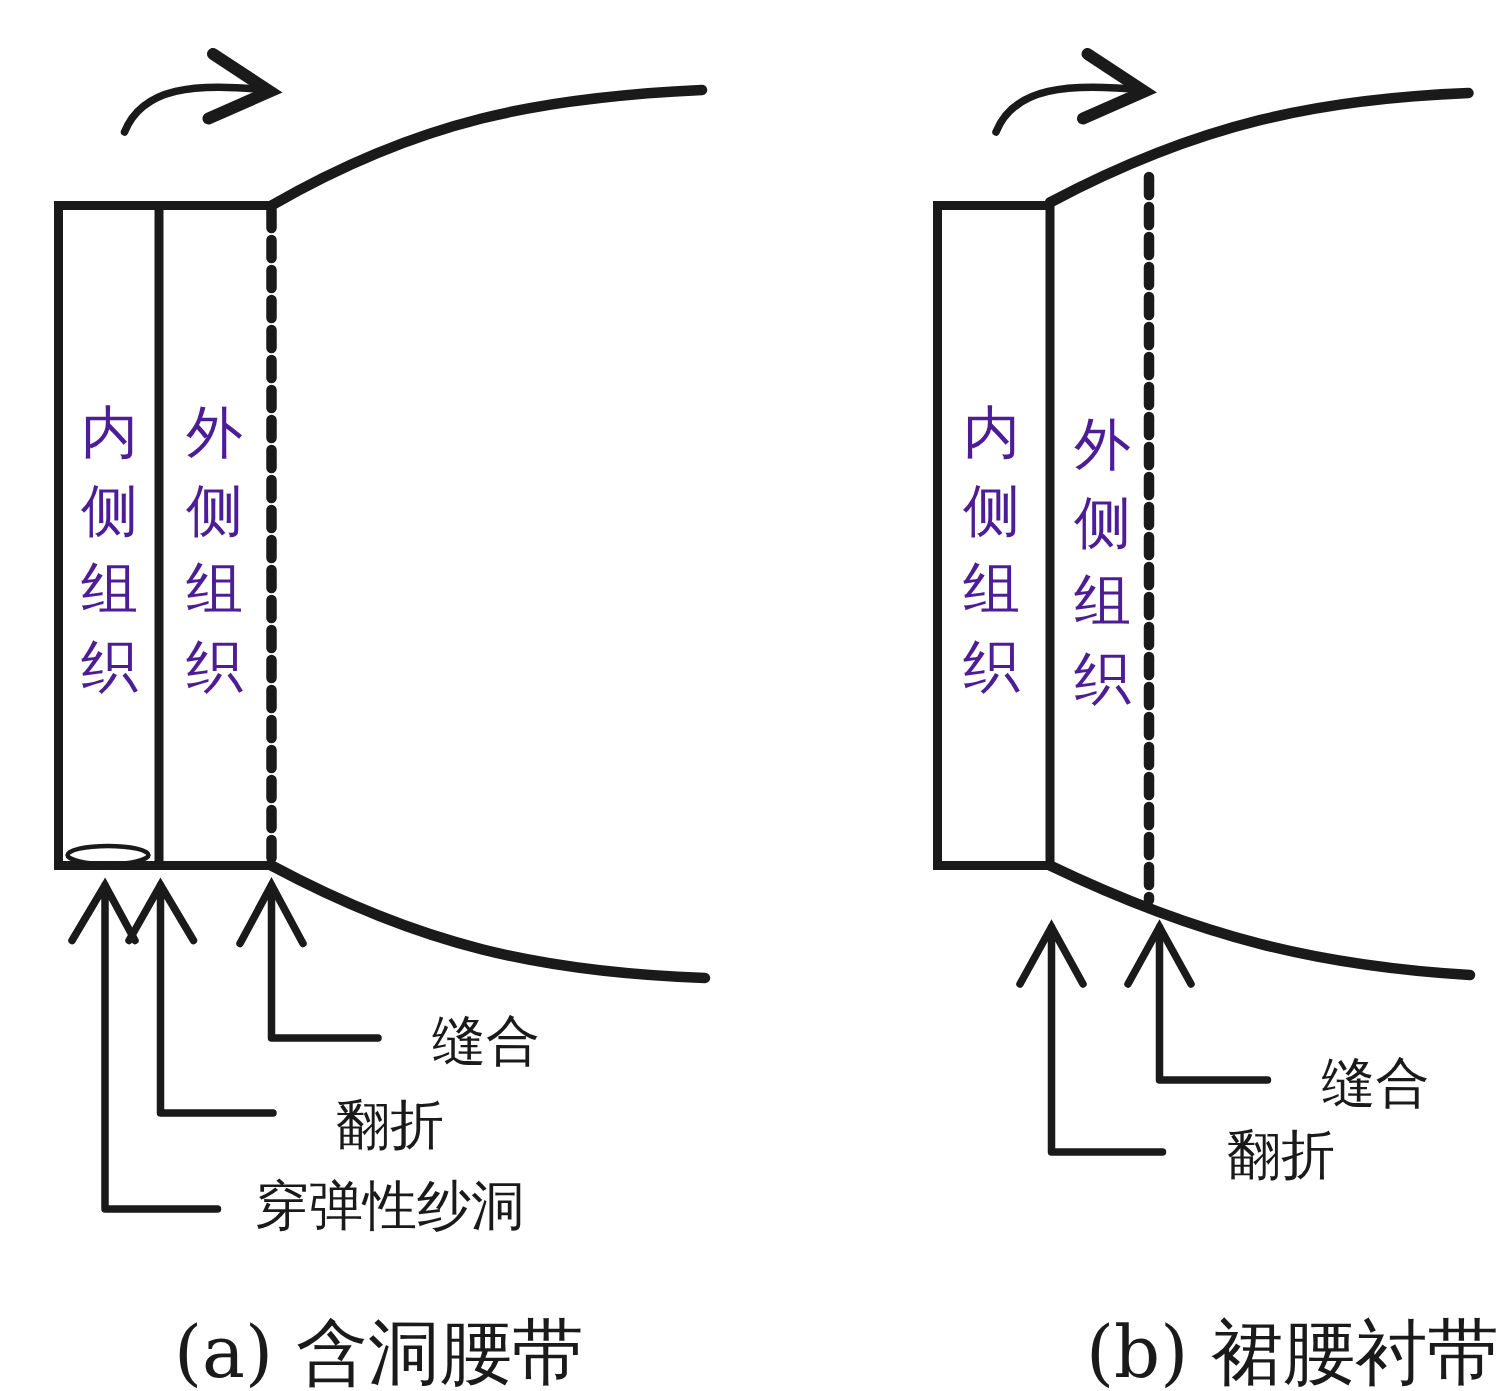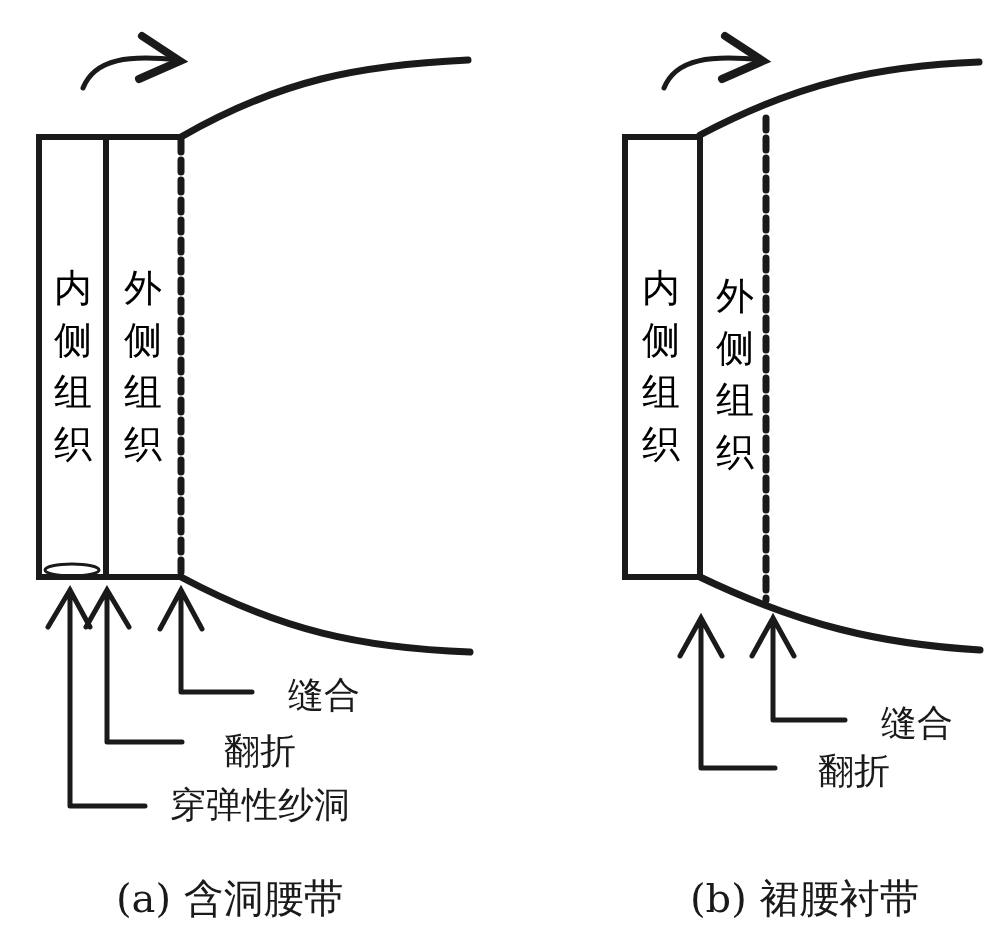--- a/index.html
+++ b/index.html
@@ -1,20 +1,20 @@
 <!DOCTYPE html>
 <html><head>
 <meta charset="utf-8">
 <style>
   html, body { margin: 0; padding: 0; background: #ffffff; }
   body { width: 1000px; height: 927px; position: relative; overflow: hidden; font-family: "DejaVu Serif", "Liberation Serif", serif; }
   svg { position: absolute; left: 0; top: 0; }
   .lbl { position: absolute; color: #1a1a1a; font-family: "DejaVu Sans", "Liberation Sans", sans-serif; font-size: 36px; line-height: 1; white-space: nowrap; }
-  .vlbl { position: absolute; color: #000000; font-family: "DejaVu Sans", "Liberation Sans", sans-serif; font-size: 38px; line-height: 52px; width: 44px; text-align: center; word-break: break-all; white-space: normal; }
-  .cap { position: absolute; color: #1a1a1a; font-family: "DejaVu Serif", "Liberation Serif", serif; font-size: 40px; line-height: 1; white-space: nowrap; }
+  .vlbl { position: absolute; color: #4c1d95; font-family: "DejaVu Sans", "Liberation Sans", sans-serif; font-size: 38px; line-height: 52px; width: 44px; text-align: center; word-break: break-all; white-space: normal; }
+  .cap { position: absolute; color: #1a1a1a; font-family: "DejaVu Serif", "Liberation Serif", serif; font-size: 48px; line-height: 1; white-space: nowrap; }
 </style>
 </head>
 <body>
 
 <svg width="1000" height="927" viewBox="0 0 1000 927">
   <g fill="none" stroke="#1a1a1a" stroke-linecap="round" stroke-linejoin="miter">
 
     <g>
       <path d="M83,88 C95,58 130,55 178,60" stroke-width="5"></path>
       <path d="M142,36 L180,61 L139,79" stroke-width="8"></path>
@@ -47,13 +47,13 @@
 <div class="vlbl" style="left:121px; top:262px;">外侧组织</div>
 <div class="lbl" style="left:288px; top:677px;">缝合</div>
 <div class="lbl" style="left:224px; top:733px;">翻折</div>
 <div class="lbl" style="left:170px; top:787px;">穿弹性纱洞</div>
 <div class="cap" style="left:116px; top:878px;">(a) 含洞腰带</div>
 
 <div class="vlbl" style="left:639px; top:262px;">内侧组织</div>
 <div class="vlbl" style="left:713px; top:270px;">外侧组织</div>
 <div class="lbl" style="left:881px; top:705px;">缝合</div>
 <div class="lbl" style="left:818px; top:753px;">翻折</div>
-<div class="cap" style="left:690px; top:878px;">(b) 裙腰衬带</div>
+<div class="cap" style="left:724px; top:878px;">(b) 裙腰衬带</div>
 
 </body></html>

